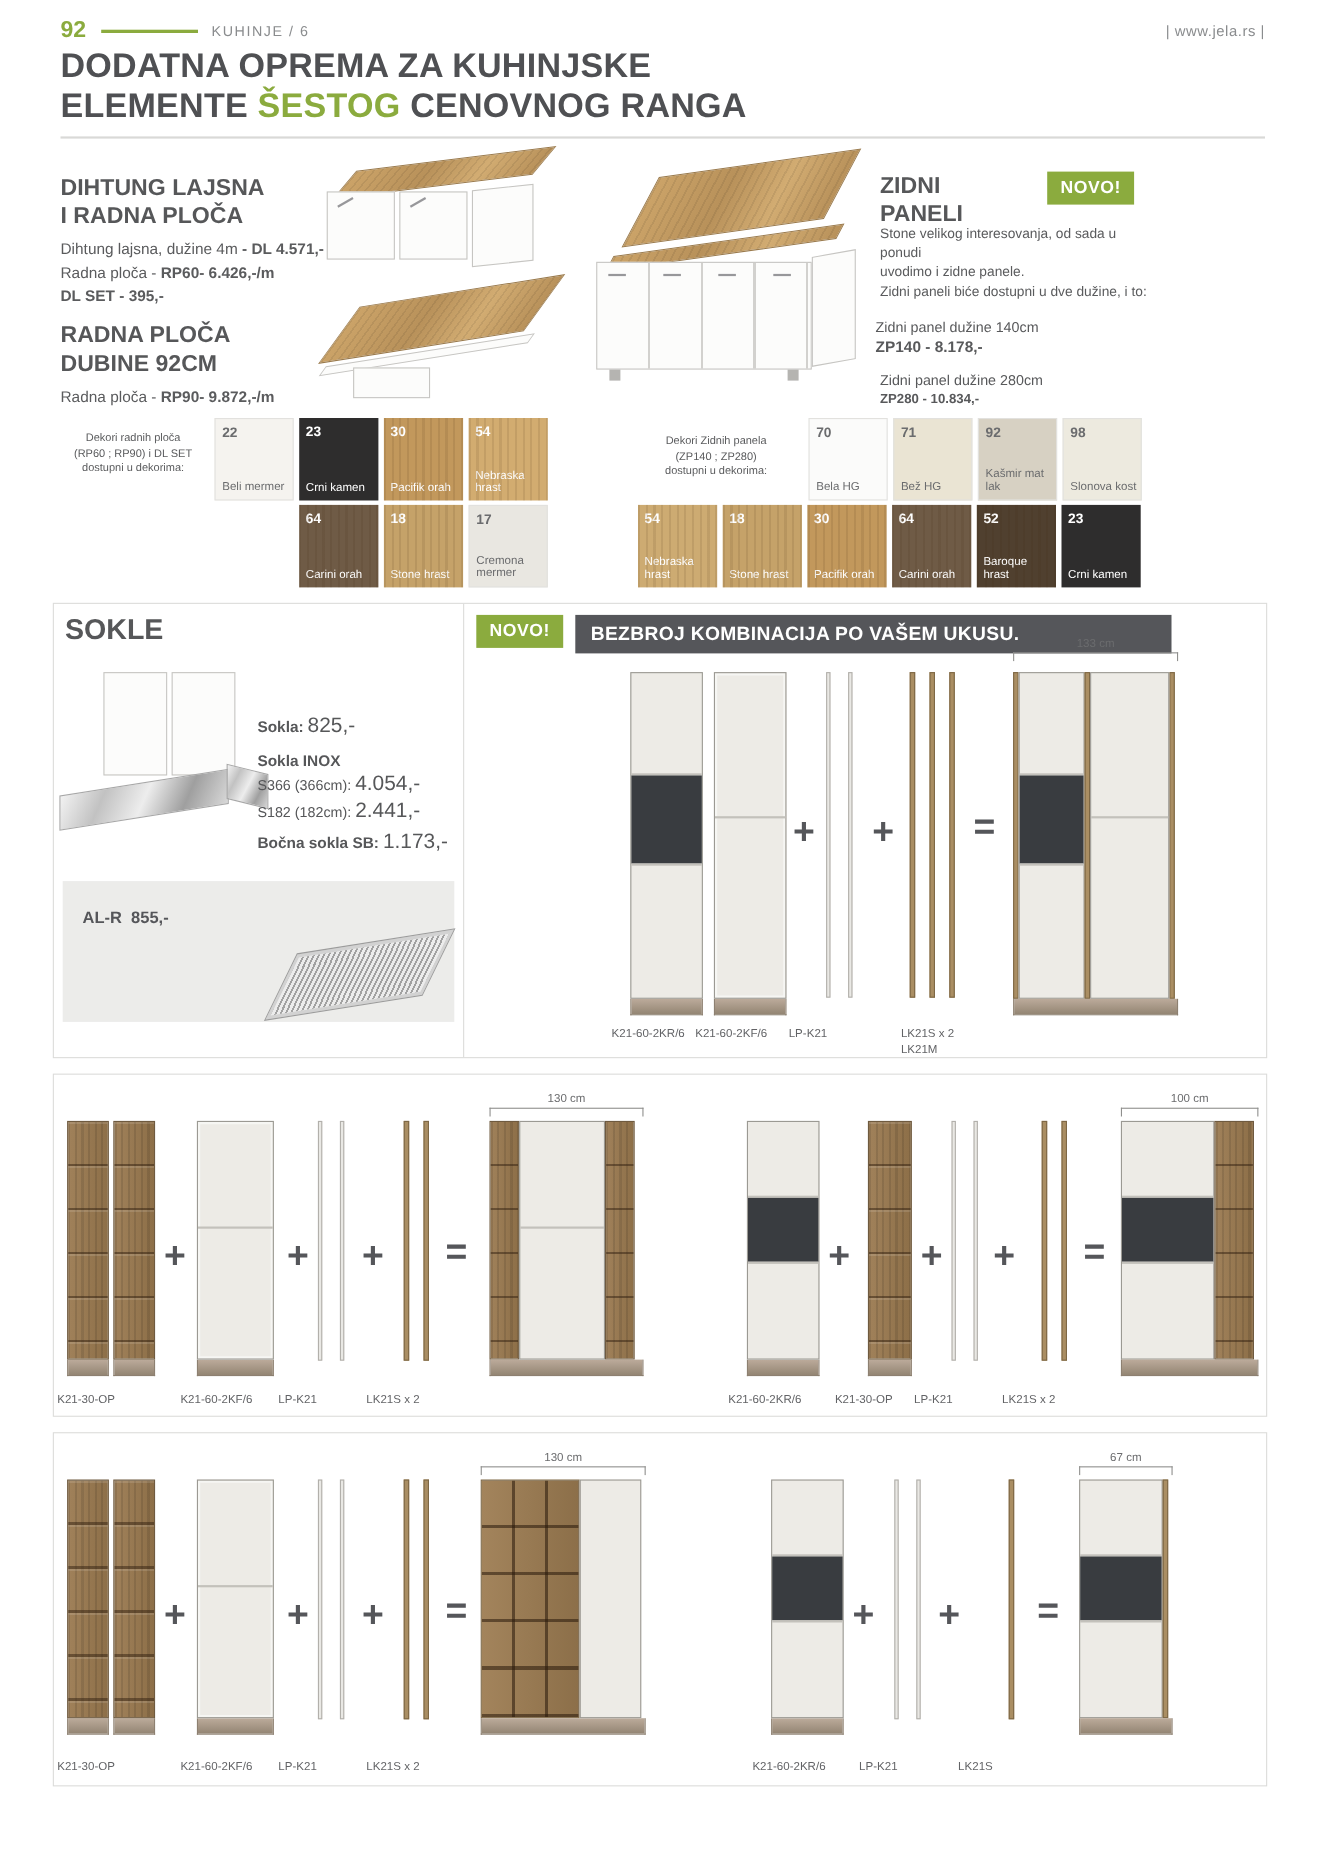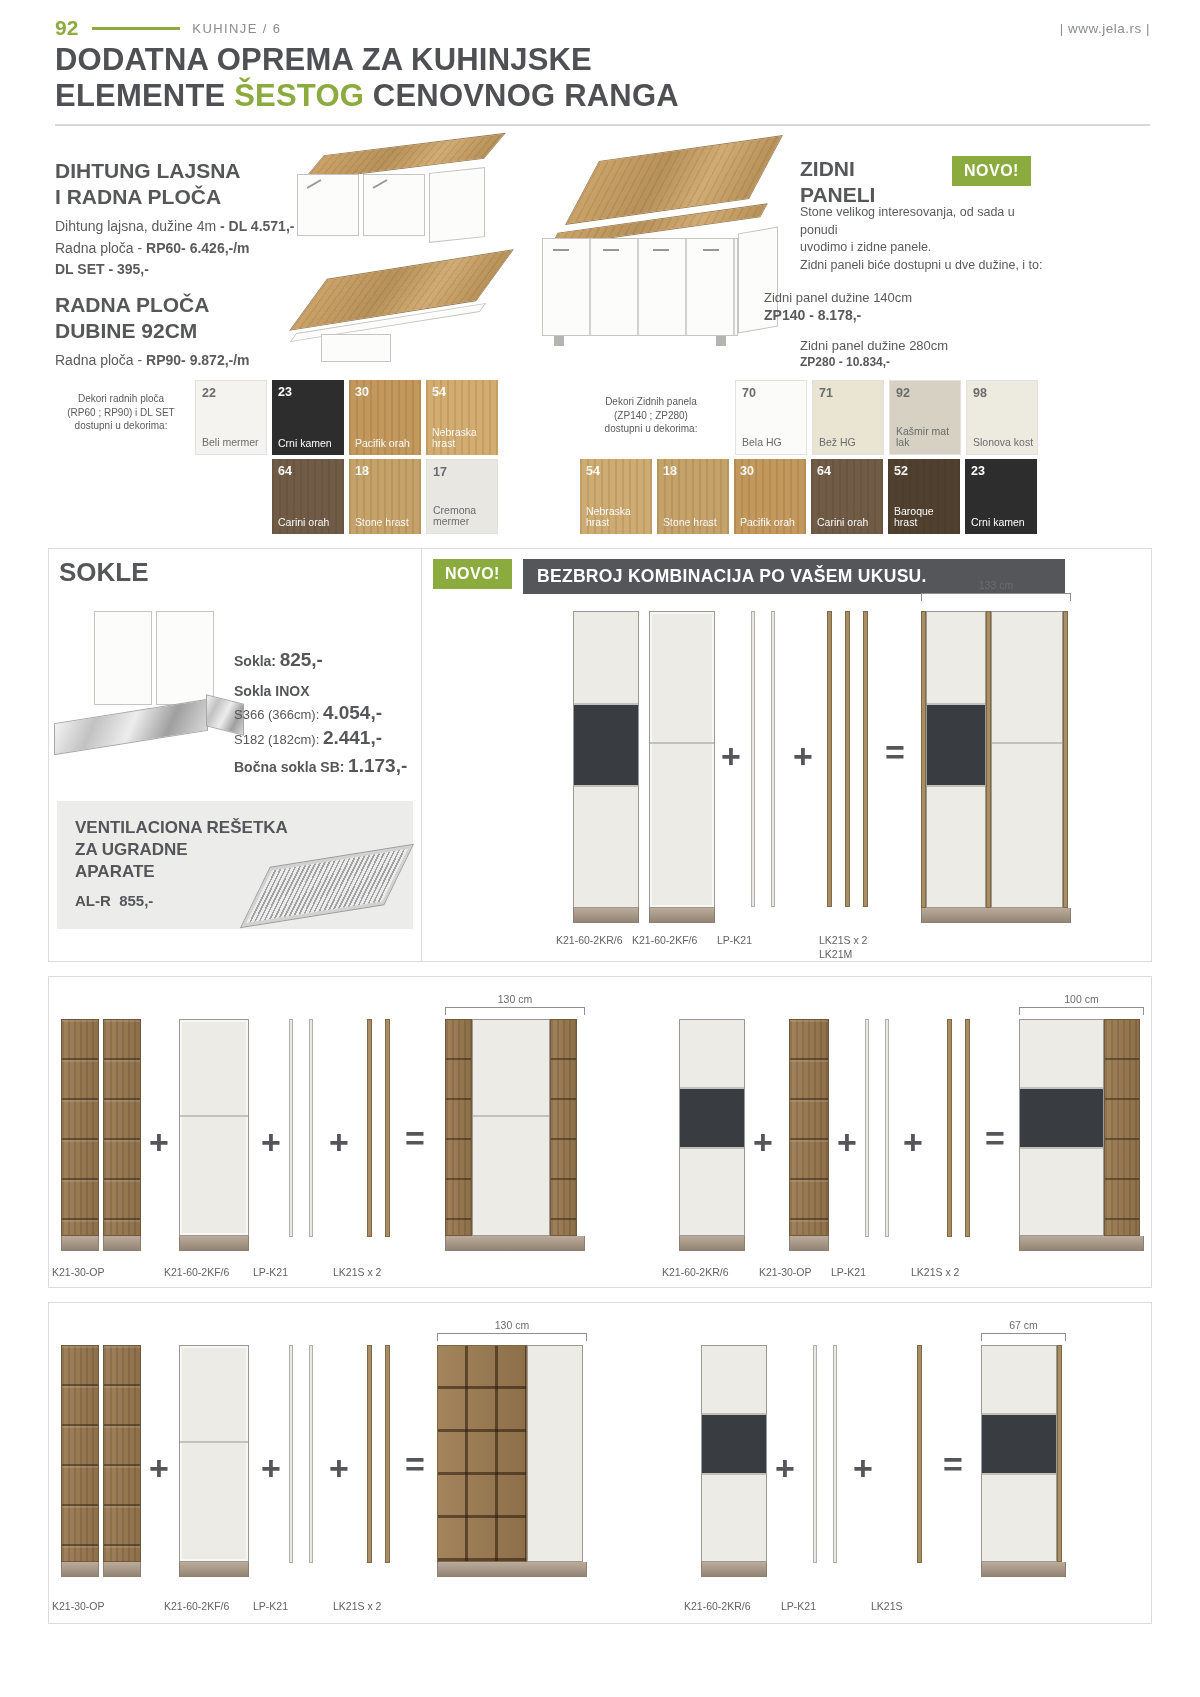--- a/index.html
+++ b/index.html
@@ -79,21 +79,21 @@
   .rp-lattice{background:
      repeating-linear-gradient(180deg,transparent 0 40px,rgba(40,24,10,.55) 40px 43px),
      repeating-linear-gradient(90deg,transparent 0 27px,rgba(40,24,10,.55) 27px 30px),
      linear-gradient(90deg,#a3845c,#8c6f49);border:1px solid #7e6845;}
   
   .dim{position:absolute;text-align:center;color:#6b6c6e;}
   .dim-label{font-size:10.5px;display:block;margin-bottom:2px;}
   .dim-line{height:7px;border-top:1px solid #8f8f8d;border-left:1px solid #8f8f8d;border-right:1px solid #8f8f8d;}
   
   .sokle-h{font-size:26px;font-weight:bold;color:#565759;}
-  .price-lg{font-size:19px;font-weight:bold;}
+  .price-lg{font-size:19px;font-weight:normal;}
   .price-line{margin-bottom:3px;font-size:13px;}
   .vent-box{background:#ececea;box-sizing:border-box;padding:16px 0 0 18px;}
   .vent-h{font-size:17px;font-weight:bold;color:#55565a;line-height:1.3;}
   .grille{position:absolute;right:14px;bottom:16px;width:138px;height:48px;
      background:repeating-linear-gradient(90deg,#ececec 0 3px,#a2a2a2 3px 5px);
      border:3px solid #d2d2d2;outline:1px solid #9c9c9c;transform:rotate(-9deg) skewX(-35deg);}
   
   .wood-slab{position:absolute;background:
      repeating-linear-gradient(90deg,rgba(0,0,0,.07) 0 2px,transparent 2px 8px),
      linear-gradient(90deg,#cba368,#b8915a 40%,#d2ac72 70%,#b8915a);
@@ -174,21 +174,21 @@
     <div class="abs h-block" style="left:745px;top:16px">
       <div>ZIDNI</div>
       <div>PANELI</div>
     </div>
     <div class="abs novo" style="left:897px;top:16px">NOVO!</div>
     <div class="abs" style="left:745px;top:64px;width:250px;font-size:12.5px;line-height:1.4;color:#5a5b5d">
       <div>Stone velikog interesovanja, od sada u ponudi</div>
       <div>uvodimo i zidne panele.</div>
       <div>Zidni paneli biće dostupni u dve dužine, i to:</div>
     </div>
-    <div class="abs" style="left:709px;top:150px;font-size:13px">
+    <div class="abs" style="left:741px;top:150px;font-size:13px">
       <div>Zidni panel dužine 140cm</div>
       <div class="b" style="font-size:14px;margin-top:2px">ZP140 - 8.178,-</div>
     </div>
     <div class="abs" style="left:745px;top:198px;font-size:13px">
       <div>Zidni panel dužine 280cm</div>
       <div class="b" style="font-size:12px;margin-top:2px">ZP280 - 10.834,-</div>
     </div>
 
     <div class="abs note" style="left:0;top:252px;width:132px">
       <div>Dekori radnih ploča</div>
@@ -291,25 +291,20 @@
 
     <div class="abs" style="left:185px;top:100px;color:#565759">
       <div class="price-line"><span class="b" style="font-size:14px">Sokla:</span> <span class="price-lg">825,-</span></div>
       <div class="price-line b" style="font-size:14px;margin-top:12px">Sokla INOX</div>
       <div class="price-line"><span>S366 (366cm):</span> <span class="price-lg">4.054,-</span></div>
       <div class="price-line"><span>S182 (182cm):</span> <span class="price-lg">2.441,-</span></div>
       <div class="price-line" style="margin-top:6px"><span class="b" style="font-size:14px">Bočna sokla SB:</span> <span class="price-lg">1.173,-</span></div>
     </div>
 
     <div class="abs vent-box" style="left:8px;top:252px;width:356px;height:128px">
-      <div class="vent-h">
-        <div>VENTILACIONA REŠETKA</div>
-        <div>ZA UGRADNE</div>
-        <div>APARATE</div>
-      </div>
       <div style="margin-top:9px;font-size:15px;font-weight:bold;color:#55565a">
         <span>AL-R</span>&nbsp;&nbsp;<span>855,-</span>
       </div>
       <div class="grille"></div>
     </div>
 
     <div class="abs" style="left:372px;top:0;bottom:0;border-left:1px solid #dcdcda"></div>
 
     <div class="abs novo" style="left:384px;top:10px">NOVO!</div>
     <div class="abs banner" style="left:474px;top:10px;width:542px">BEZBROJ KOMBINACIJA PO VAŠEM UKUSU.</div>

